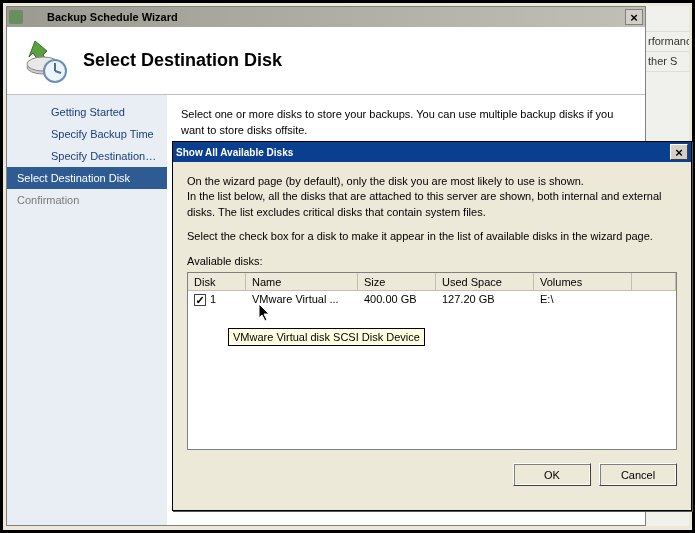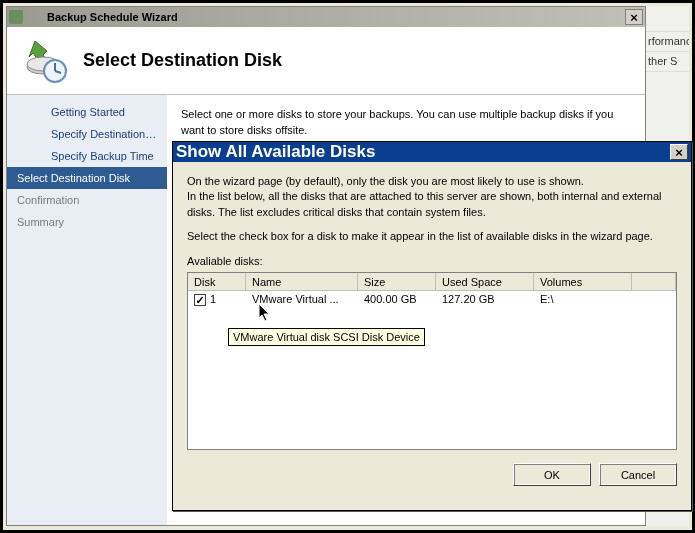--- a/index.html
+++ b/index.html
@@ -29,21 +29,21 @@
 
 .content-pane { flex: 1; padding: 12px 14px; font-size: 11px; line-height: 1.45; color: #000; background:#fff; }
 
 
 .bg-right { position: absolute; top: 3px; right: 3px; width: 44px; height: 520px; background: #f0f0ec; border-left: 1px solid #ccc; font-size:11px; color:#333; overflow:hidden;}
 .bg-right div { padding:3px 4px 4px 2px; white-space:nowrap; border-bottom:1px solid #ddd;}
 
 
 .dialog { position: absolute; top: 138px; left: 169px; width: 520px; height: 370px; background: #ece9d8; border: 1px solid #000; box-shadow: 1px 1px 0 #555; z-index: 10; }
 .dialog-titlebar { background: linear-gradient(to bottom, #0a3f8f, #0a3f8f); height: 20px; display: flex; align-items: center; padding: 0 3px; }
-.dialog-titlebar .title { color: #fff; font-weight: bold; font-size: 17px; }
+.dialog-titlebar .title { color: #fff; font-weight: bold; font-size: 10px; }
 .dialog-titlebar .close { margin-left: auto; width: 18px; height: 16px; background: #d4d0c8; border: 1px solid #fff; border-right-color:#404040; border-bottom-color:#404040; display: flex; align-items: center; justify-content: center; cursor: pointer; font-family: Arial; font-size:13px; font-weight:bold;}
 .dialog-body { padding: 12px 14px 8px 14px; font-size: 11px; color: #000; line-height: 1.4; }
 .dialog-body p { margin-bottom: 9px; }
 .label-avail { margin-bottom: 3px; }
 
 
 .listview-wrap { border: 1px solid #808080; background: #fff; height: 178px; overflow: hidden; position: relative; margin-bottom: 35px;}
 .listview-header { display: flex; background: #ece9d8; border-bottom: 1px solid #c0c0b0; height: 18px;}
 .listview-header .col { border-right: 1px solid #c0c0b0; padding: 2px 6px; font-size: 11px; white-space:nowrap; overflow:hidden; }
 .listview-row { display: flex; height: 18px; align-items: center; }
@@ -96,25 +96,24 @@
           <line x1="34" y1="34" x2="34" y2="26" stroke="#4a6f9a" stroke-width="2"></line>
           <line x1="34" y1="34" x2="40" y2="36" stroke="#4a6f9a" stroke-width="2"></line>
         </svg>
       </span>
       <span class="wizard-header-title">Select Destination Disk</span>
     </div>
 
     <div class="wizard-body">
       <div class="nav">
         <div class="nav-item done">Getting Started</div>
+        <div class="nav-item done">Specify Backup Time</div>
         <div class="nav-item done">Specify Destination Typ</div>
-        <div class="nav-item done">Specify Backup Time</div>
         <div class="nav-item selected">Select Destination Disk</div>
         <div class="nav-item pending">Confirmation</div>
-        <div class="nav-item pending">Summary</div>
       </div>
       <div class="content-pane">
         <p>Select one or more disks to store your backups. You can use multiple backup disks if you want to store disks offsite.</p>
       </div>
     </div>
   </div>
 
   <div class="dialog">
     <div class="dialog-titlebar">
       <span class="title">Show All Available Disks</span>

